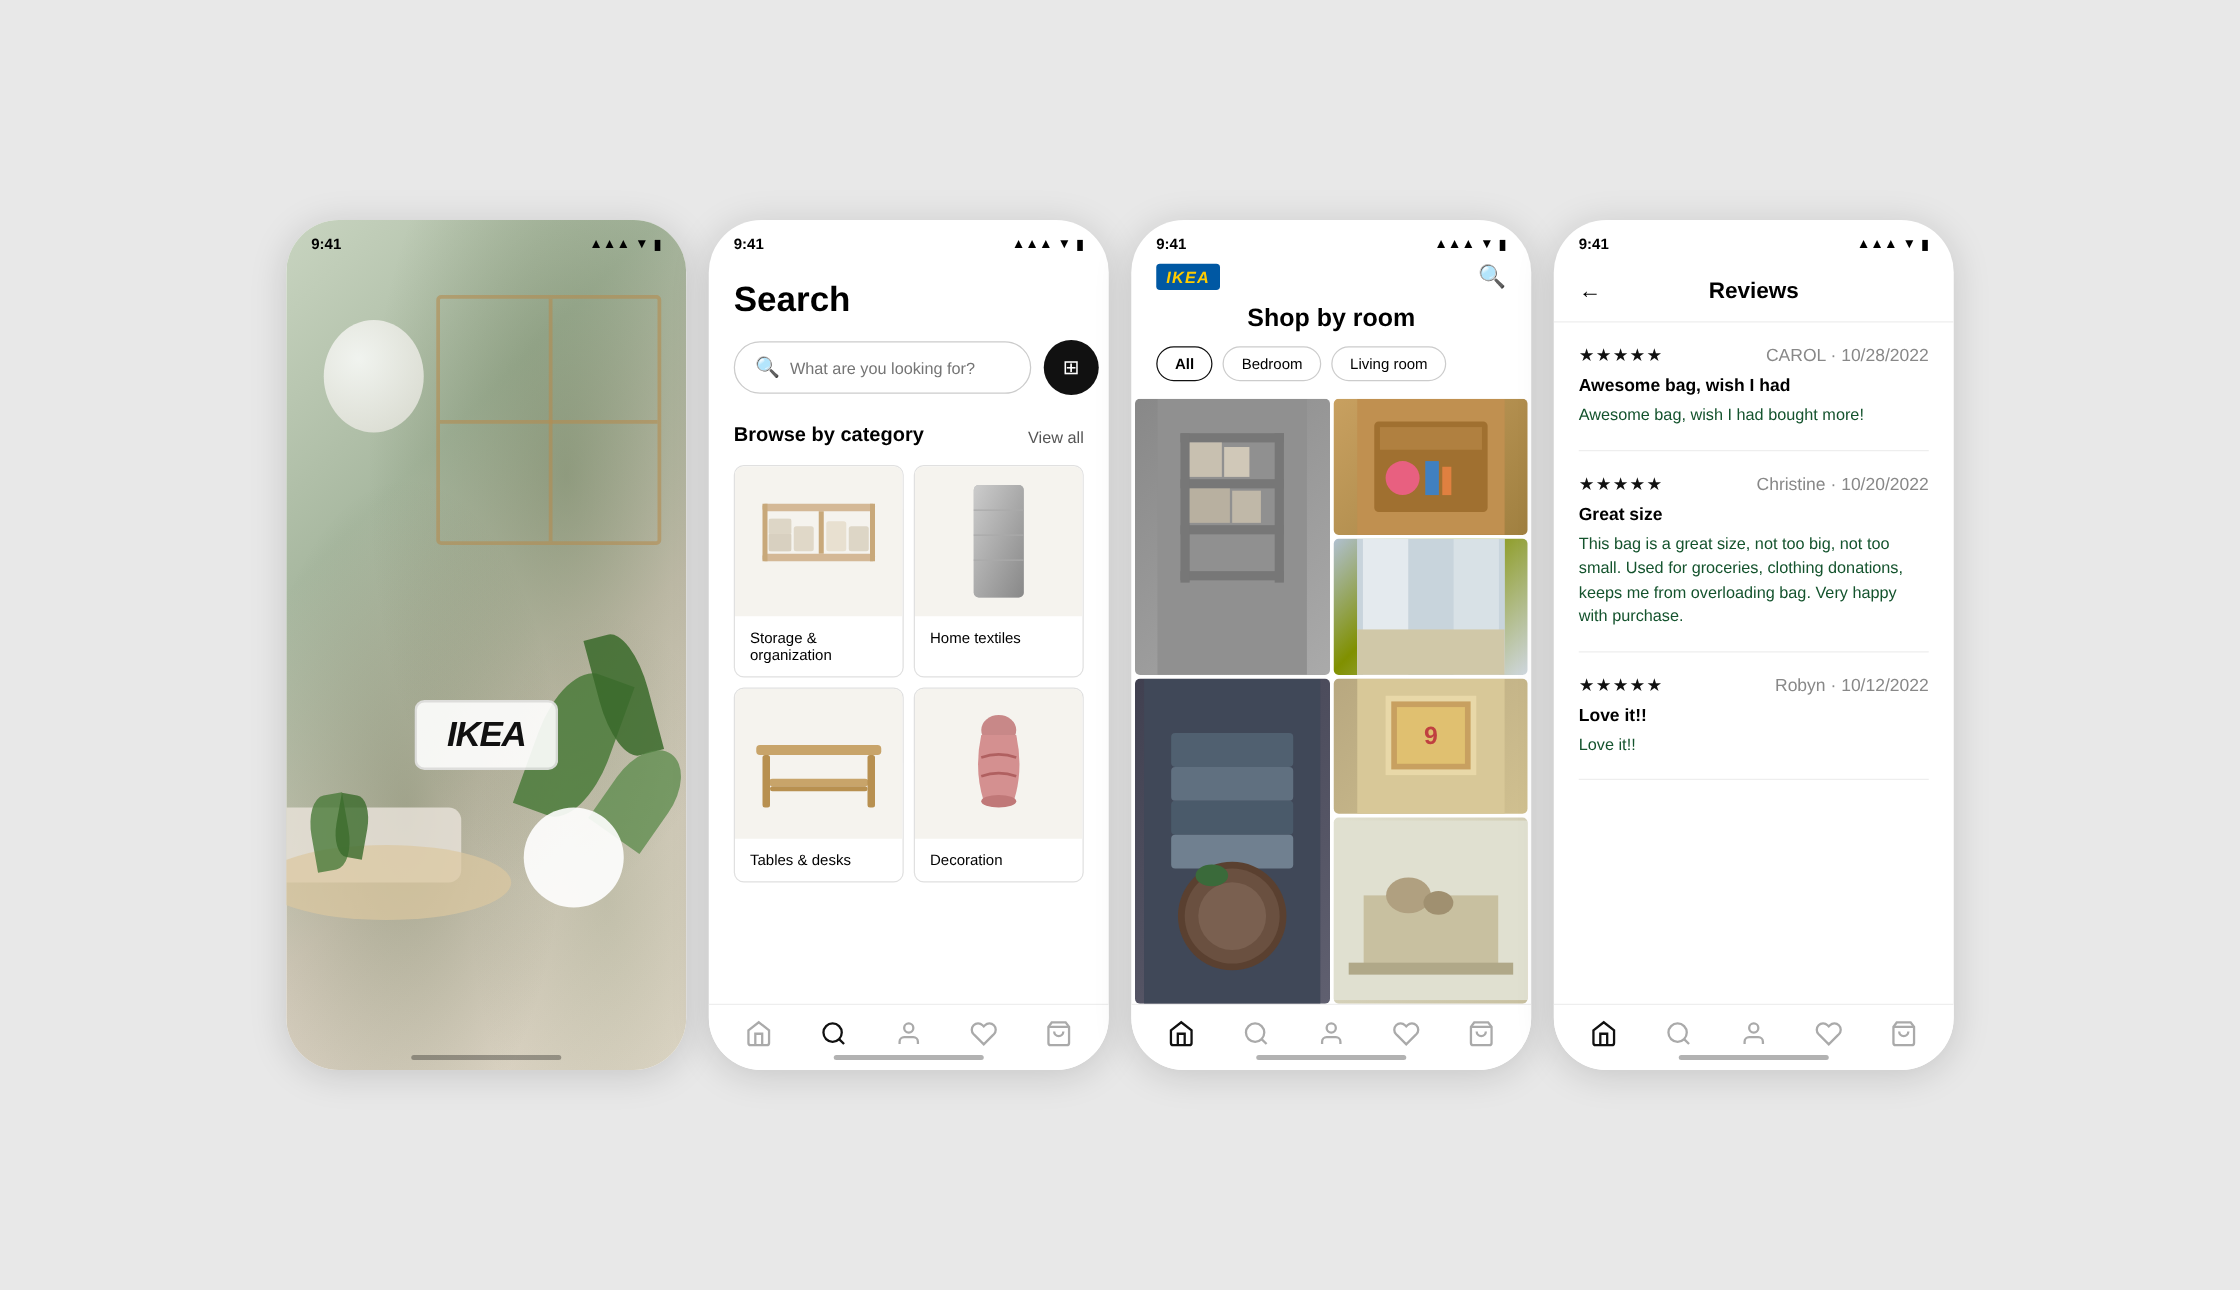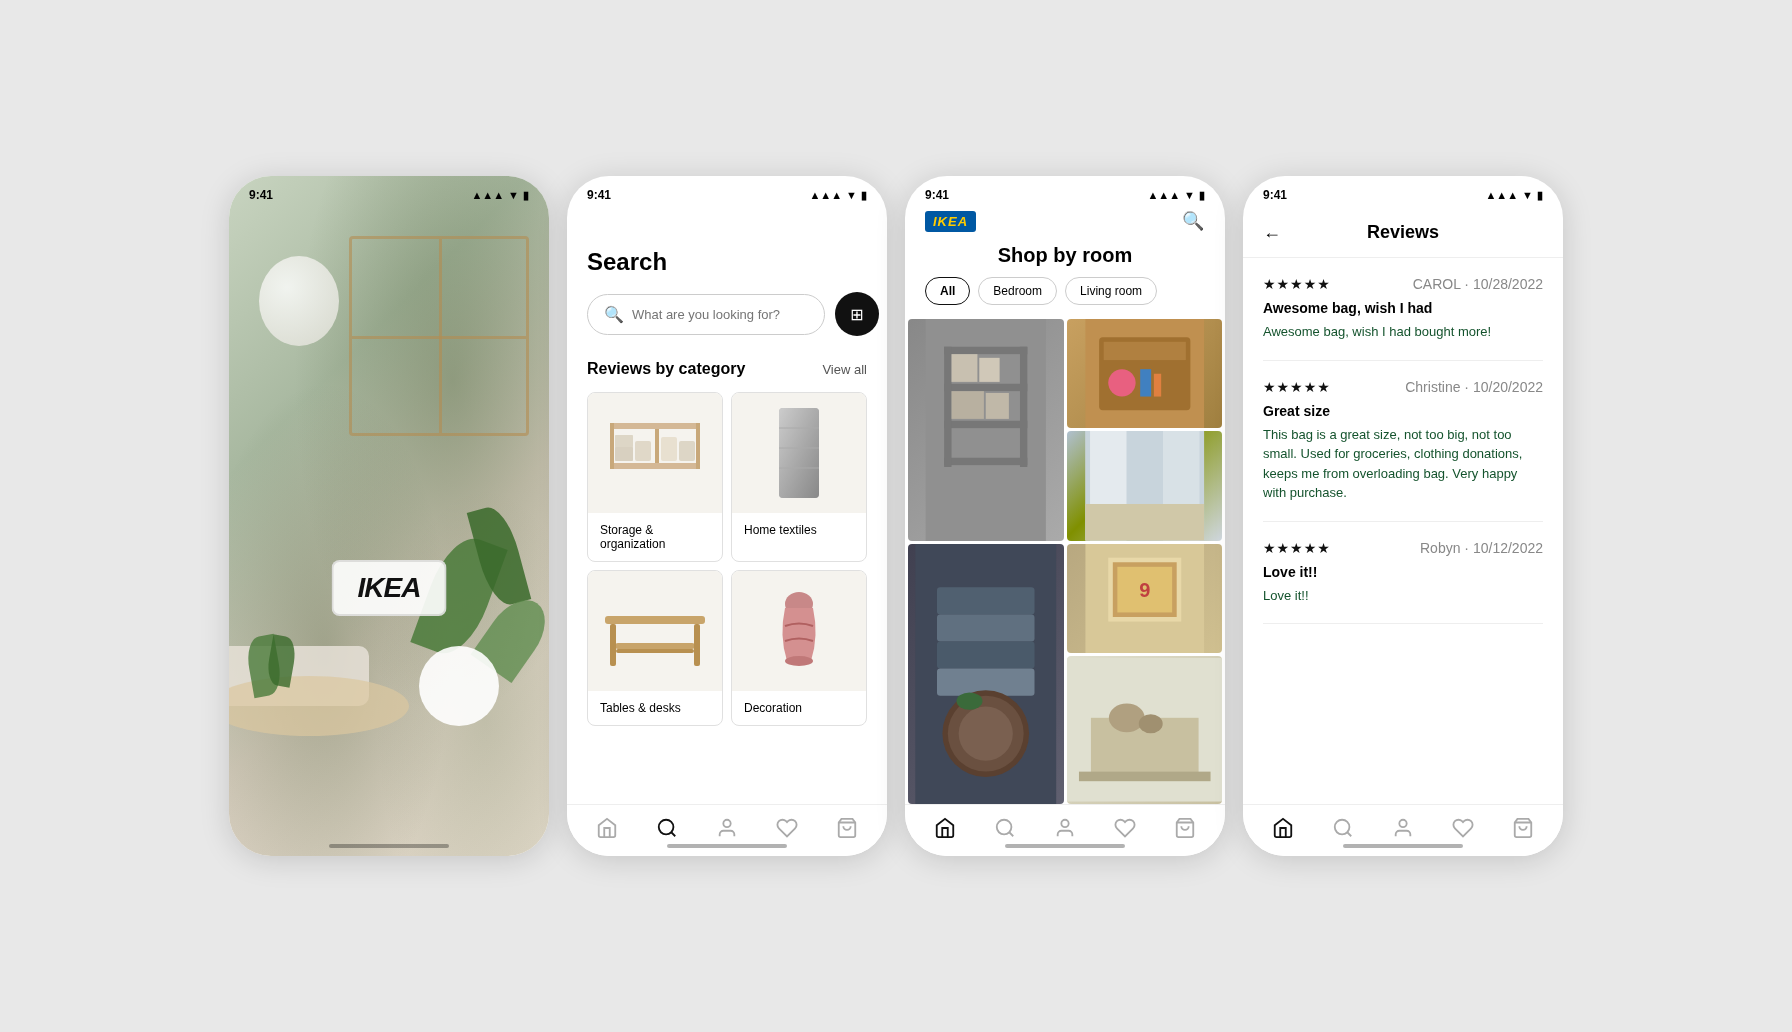--- a/index.html
+++ b/index.html
@@ -143,24 +143,23 @@
       display: flex;
       flex-direction: column;
       height: 100%;
     }
     .search-content {
       flex: 1;
       overflow: hidden;
       padding: 16px 20px;
     }
     .search-title {
-      font-size: 24px;
+      font-size: 28px;
       font-weight: 700;
       margin-bottom: 16px;
-      margin-top: 24px;
     }
     .search-bar {
       display: flex;
       gap: 10px;
       align-items: center;
       margin-bottom: 24px;
     }
     .search-input-wrap {
       flex: 1;
       display: flex;
@@ -521,21 +520,21 @@
         <div class="search-bar">
           <div class="search-input-wrap">
             <span>🔍</span>
             <input type="text" placeholder="What are you looking for?" style="">
           </div>
           <div class="qr-btn">
             <span style="font-size:16px;">⊞</span>
           </div>
         </div>
         <div class="browse-header">
-          <span class="browse-title">Reviews by category</span>
+          <span class="browse-title">Browse by category</span>
           <span class="view-all">View all</span>
         </div>
         <div class="categories-grid">
 
           <div class="category-card">
             <div class="category-img">
 
               <svg width="100" height="80" viewBox="0 0 100 80">
 
                 <rect x="5" y="10" width="90" height="6" rx="2" fill="#d4b896"></rect>

